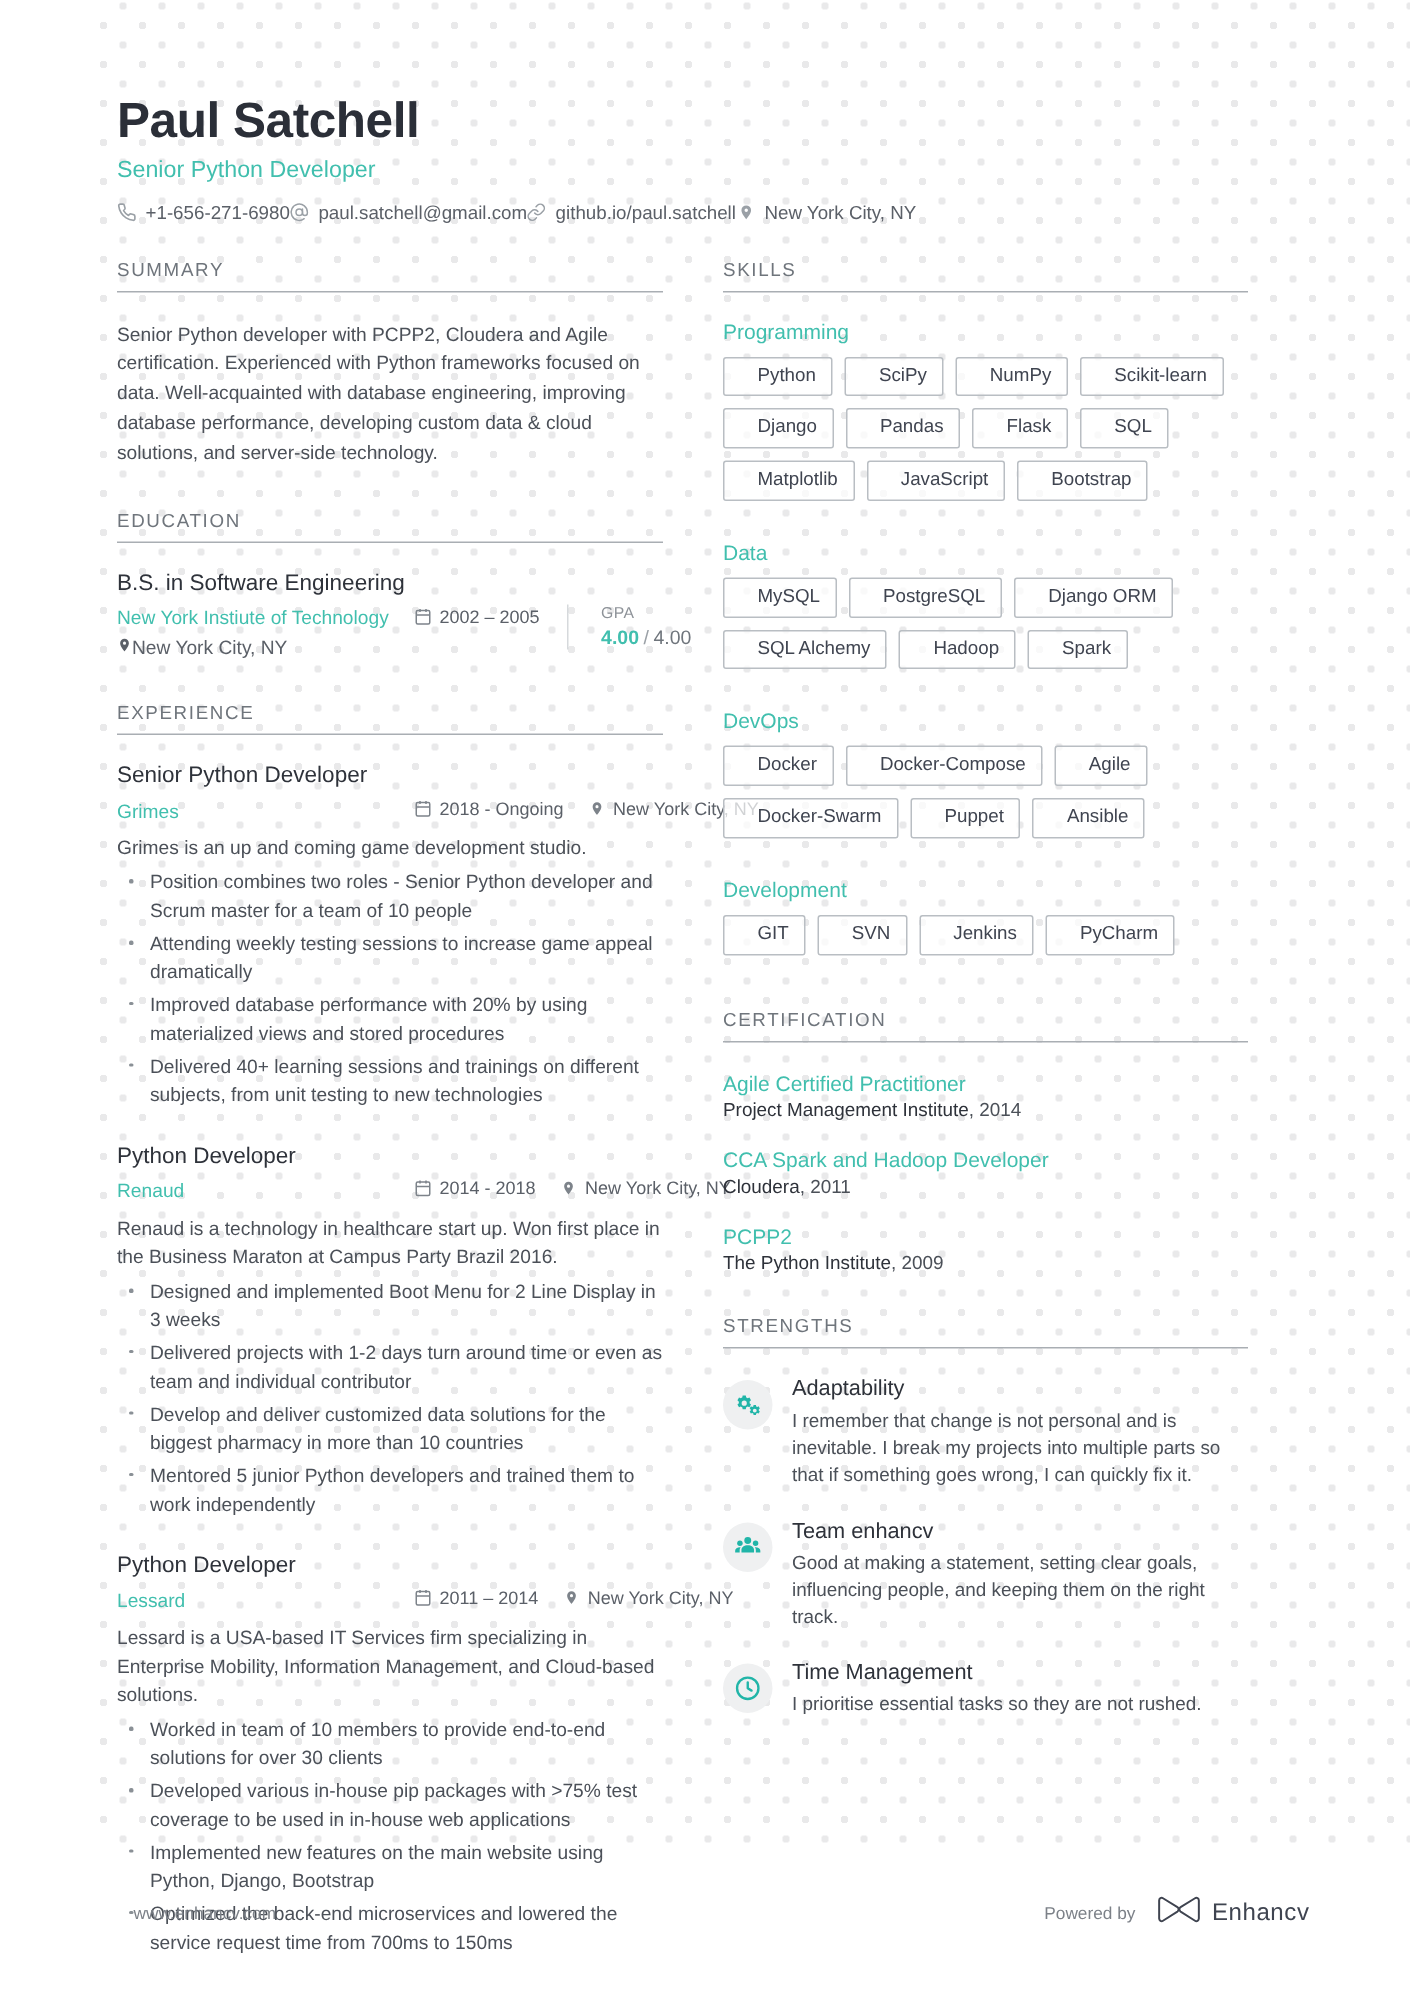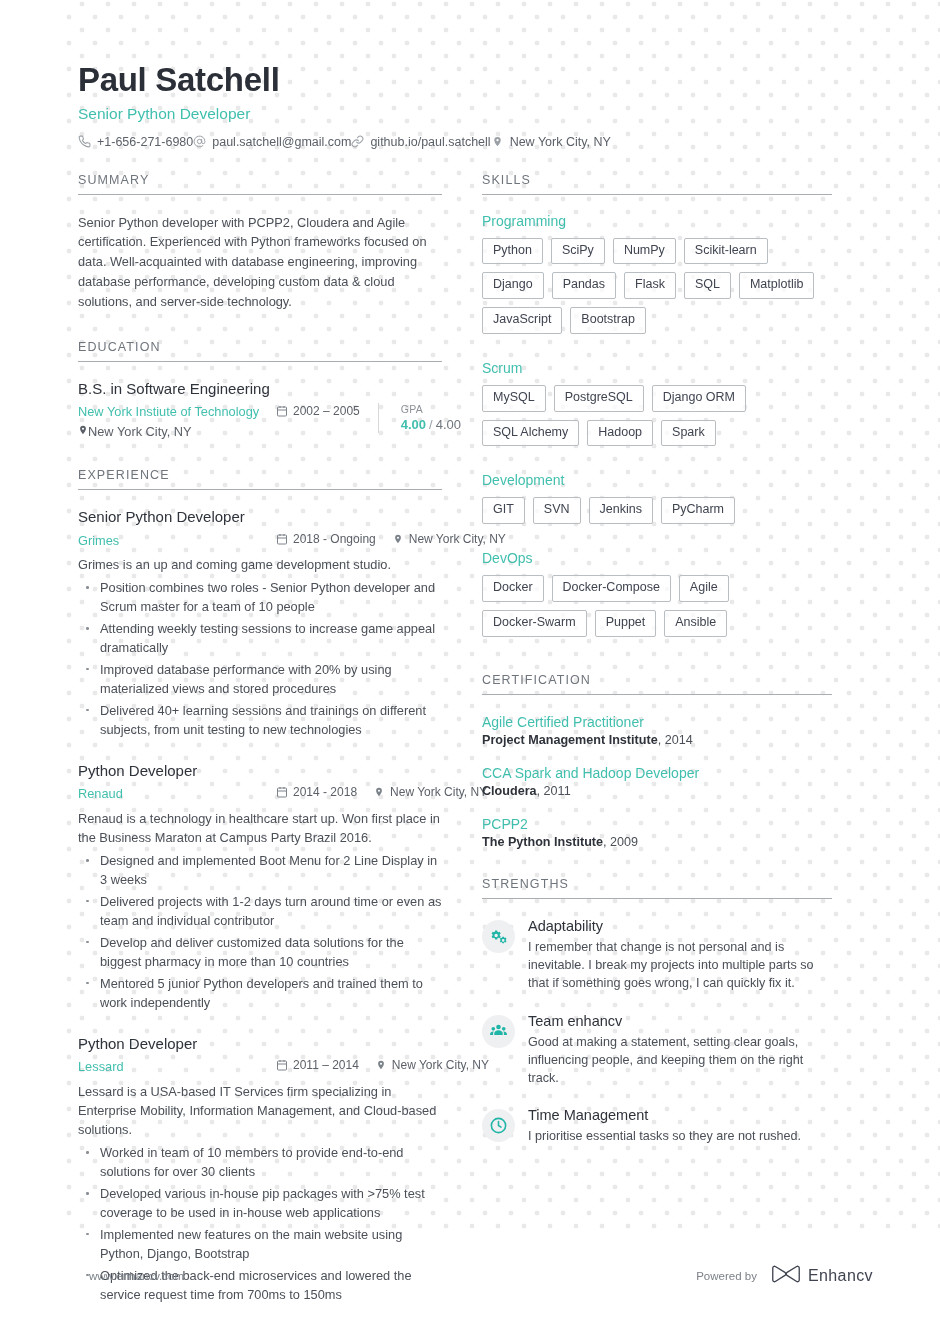--- a/index.html
+++ b/index.html
@@ -220,42 +220,42 @@
     color: #41bfae;
     margin-bottom: 9px;
   }
   .chips {
     display: flex;
     flex-wrap: wrap;
   }
   .chip {
     border: 1px solid #b9bec3;
     border-radius: 2px;
-    padding: 5px 10px 6px 10px;
+    padding: 5px 10px 6px 22px;
     font-size: 12.5px;
     color: #3f4450;
     margin: 0 8px 8px 0;
     background: rgba(255,255,255,0.72);
     line-height: 1.1;
     white-space: nowrap;
   }
 
   
   .cert { margin-bottom: 17px; }
   .cert-name {
     font-size: 14px;
     color: #41bfae;
     line-height: 1.3;
     margin-bottom: 2px;
   }
   .cert-sub {
     font-size: 12.6px;
     color: #4b5058;
   }
-  .cert-sub b { color: #2e323a; font-weight: bold; }
+  .cert-sub b { color: #2e323a; font-weight: normal; }
 
   
   .strength {
     display: flex;
     margin-bottom: 19px;
   }
   .strength-icon {
     flex: 0 0 auto;
     width: 33px;
     height: 33px;
@@ -533,50 +533,50 @@
               <div class="chip">Pandas</div>
               <div class="chip">Flask</div>
               <div class="chip">SQL</div>
               <div class="chip">Matplotlib</div>
               <div class="chip">JavaScript</div>
               <div class="chip">Bootstrap</div>
             </div>
           </div>
 
           <div class="skill-group">
-            <div class="skill-group-title">Scrum</div>
+            <div class="skill-group-title">Data</div>
             <div class="chips">
               <div class="chip">MySQL</div>
               <div class="chip">PostgreSQL</div>
               <div class="chip">Django ORM</div>
               <div class="chip">SQL Alchemy</div>
               <div class="chip">Hadoop</div>
               <div class="chip">Spark</div>
-            </div>
-          </div>
-
-          <div class="skill-group">
-            <div class="skill-group-title">Development</div>
-            <div class="chips">
-              <div class="chip">GIT</div>
-              <div class="chip">SVN</div>
-              <div class="chip">Jenkins</div>
-              <div class="chip">PyCharm</div>
             </div>
           </div>
 
           <div class="skill-group">
             <div class="skill-group-title">DevOps</div>
             <div class="chips">
               <div class="chip">Docker</div>
               <div class="chip">Docker-Compose</div>
               <div class="chip">Agile</div>
               <div class="chip">Docker-Swarm</div>
               <div class="chip">Puppet</div>
               <div class="chip">Ansible</div>
+            </div>
+          </div>
+
+          <div class="skill-group">
+            <div class="skill-group-title">Development</div>
+            <div class="chips">
+              <div class="chip">GIT</div>
+              <div class="chip">SVN</div>
+              <div class="chip">Jenkins</div>
+              <div class="chip">PyCharm</div>
             </div>
           </div>
         </div>
 
         <div class="section">
           <div class="section-title">CERTIFICATION</div>
 
           <div class="cert">
             <div class="cert-name">Agile Certified Practitioner</div>
             <div class="cert-sub"><b>Project Management Institute</b>, <span>2014</span></div>

